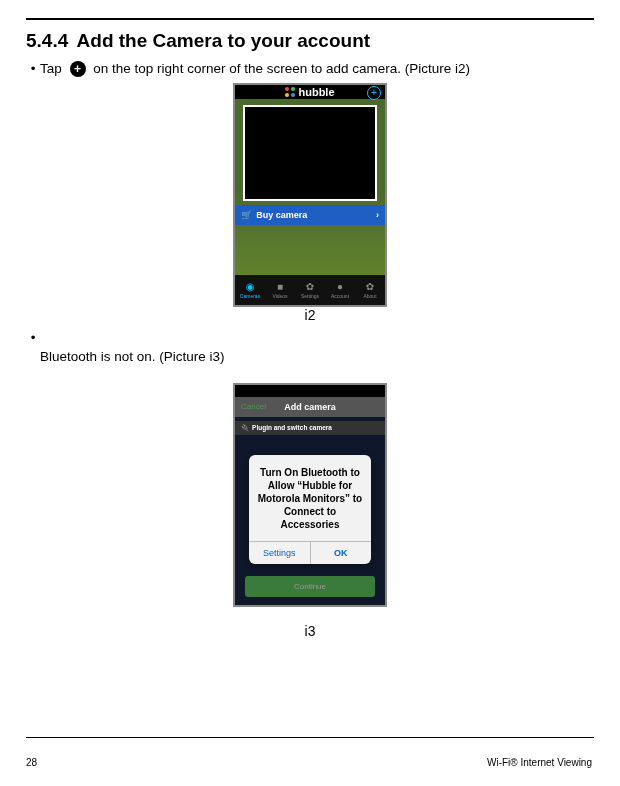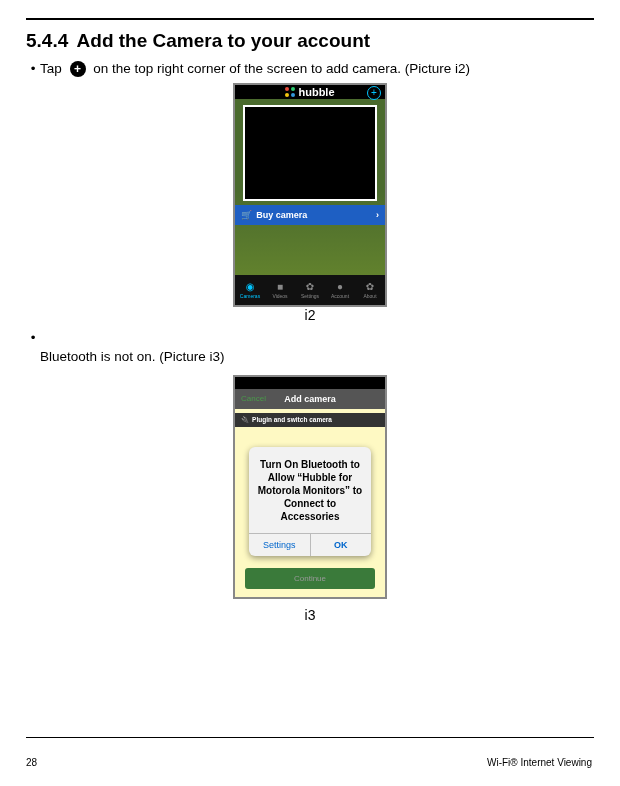--- a/index.html
+++ b/index.html
@@ -125,23 +125,23 @@
   .p1-tab-item.active { color:#00c4ff; }
   .tab-ico { font-size:10px; }
 
   
   .bullet-text2 { padding-left: 0; }
 
   
   .phone2 {
     width: 150px;
     height: 220px;
-    margin: 8px auto;
+    margin: 16px auto;
     border: 2px solid #888;
-    background: #fef9c3;
+    background: #0f172a;
     position: relative;
     overflow: hidden;
   }
   .p2-status { height: 12px; background:#000; }
   .p2-header {
     height: 20px;
     background: #555;
     color:#fff;
     display:flex;
     align-items:center;

